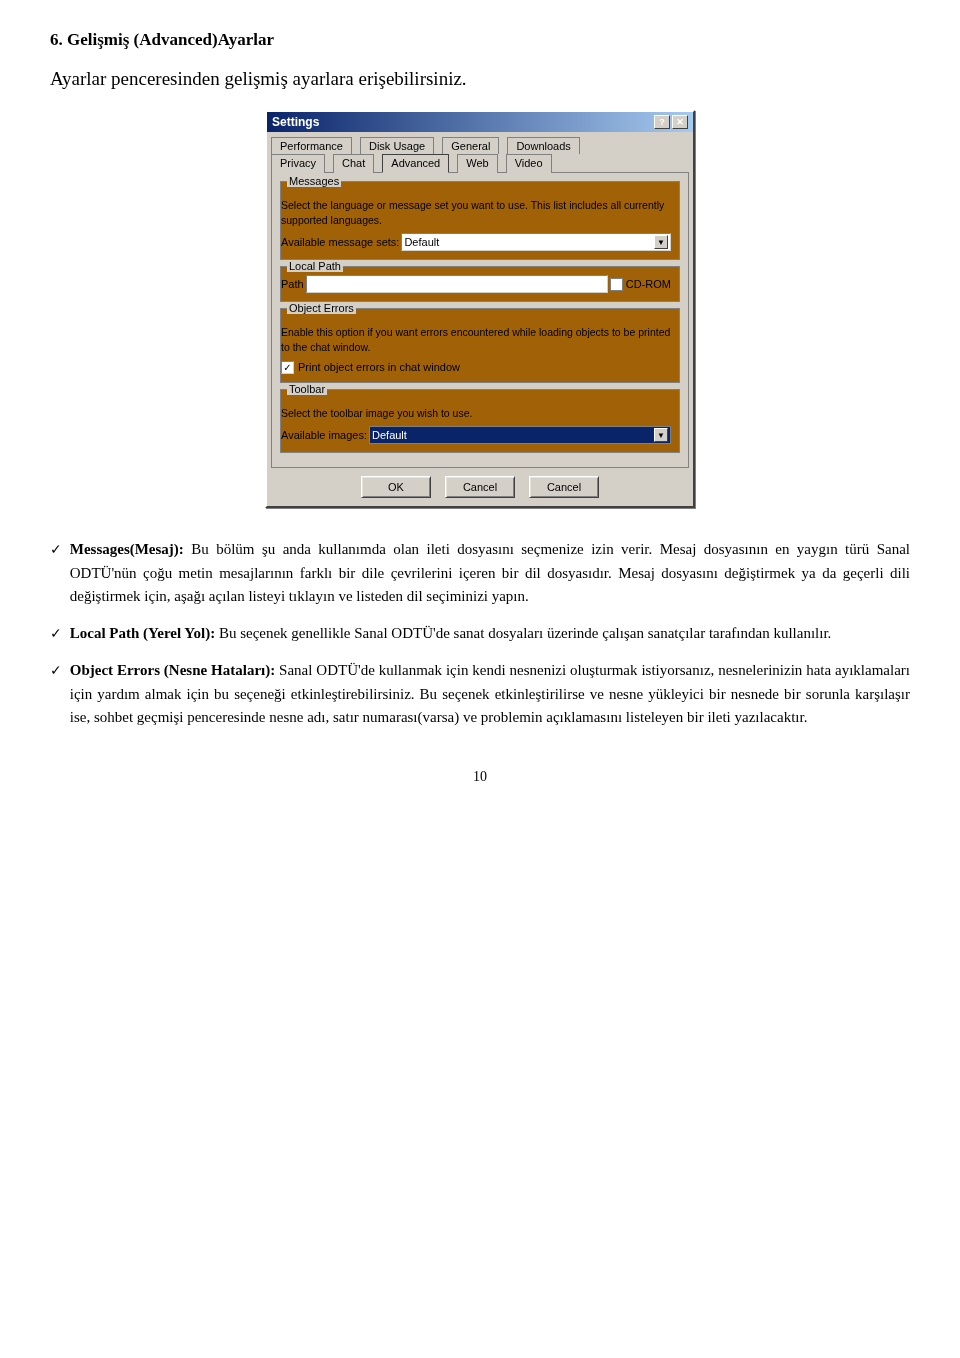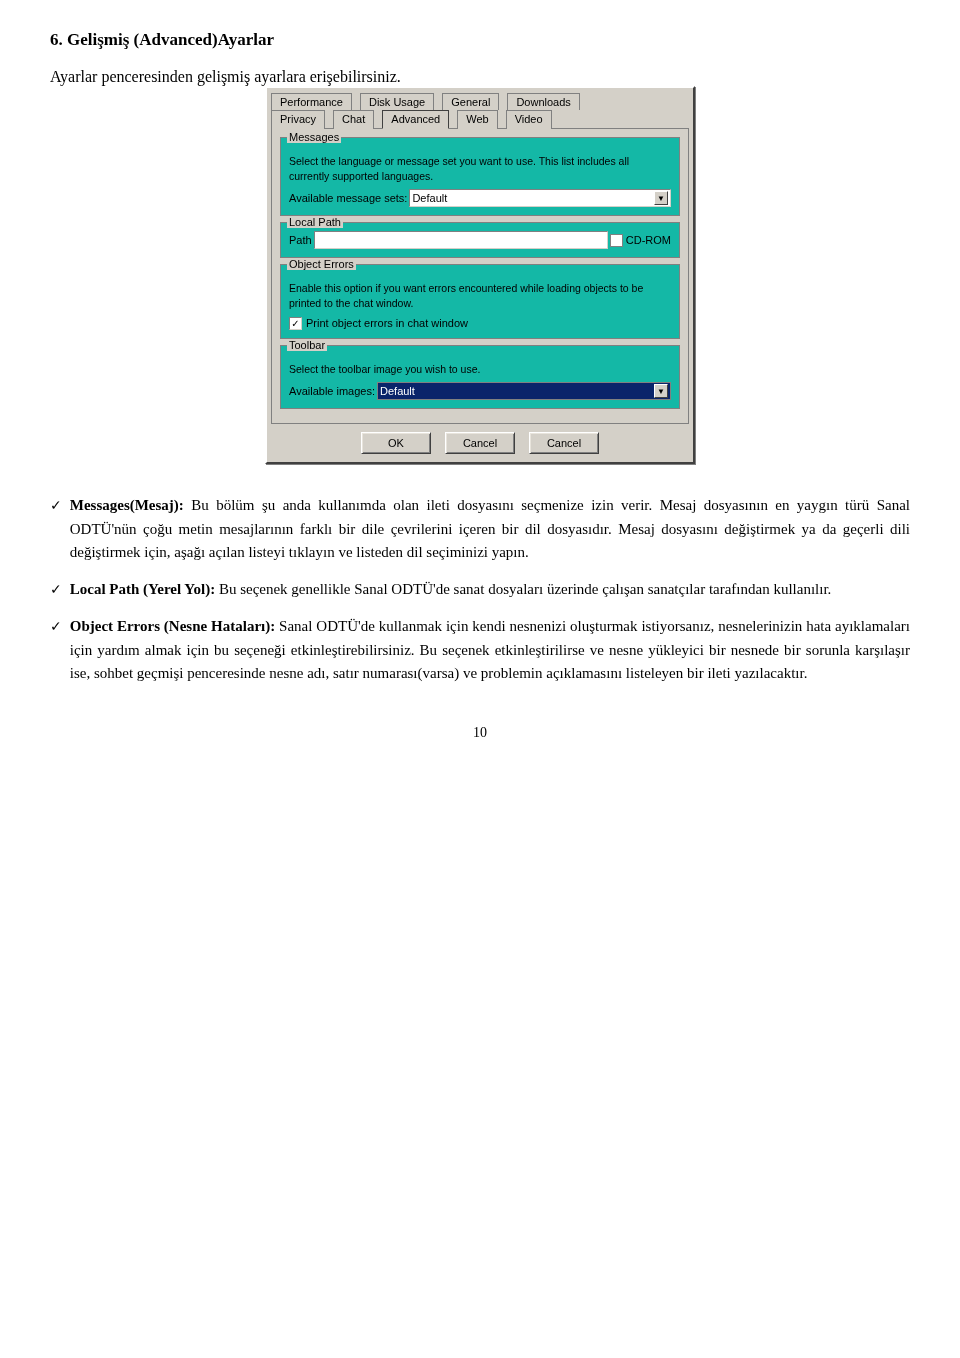--- a/index.html
+++ b/index.html
@@ -12,21 +12,22 @@
       max-width: 960px;
     }
 
     h2 {
       font-size: 17px;
       font-weight: bold;
       margin-bottom: 18px;
     }
 
     .intro-text {
-      font-size: 16px;
+      margin-bottom: 20px;
+      font-size: 19px;
     }
 
     
     .dialog-wrapper {
       display: flex;
       justify-content: center;
       margin-bottom: 30px;
     }
 
     .dialog {
@@ -105,23 +106,23 @@
     .dialog-body {
       background: #d4d0c8;
       border: 1px solid #808080;
       margin: 0 4px 4px 4px;
       padding: 8px;
     }
 
     .group-box {
       border: 1px solid #808080;
       margin-bottom: 6px;
-      padding: 4px 8px 8px 8px;
+      padding: 4px 8px 8px 0;
       position: relative;
-      background: #14b8a6;
+      background: #a16207;
     }
 
     .group-label {
       position: absolute;
       top: -7px;
       left: 6px;
       background: #d4d0c8;
       padding: 0 2px;
       font-size: 11px;
       font-family: 'Tahoma', sans-serif;
@@ -308,20 +309,27 @@
 </head>
 <body>
 
 <h2>6.  Gelişmiş (Advanced)Ayarlar</h2>
 
 <p class="intro-text">Ayarlar penceresinden gelişmiş ayarlara erişebilirsiniz.</p>
 
 <div class="dialog-wrapper">
   <div class="dialog">
 
+    <div class="dialog-titlebar">
+      <span>Settings</span>
+      <div class="dialog-titlebar-buttons">
+        <div class="title-btn">?</div>
+        <div class="title-btn">✕</div>
+      </div>
+    </div>
 
     <div class="dialog-tabs">
       <div class="tab-row">
         <div class="tab">Performance</div>
         <div class="tab">Disk Usage</div>
         <div class="tab">General</div>
         <div class="tab">Downloads</div>
       </div>
       <div class="tab-row">
         <div class="tab">Privacy</div>

